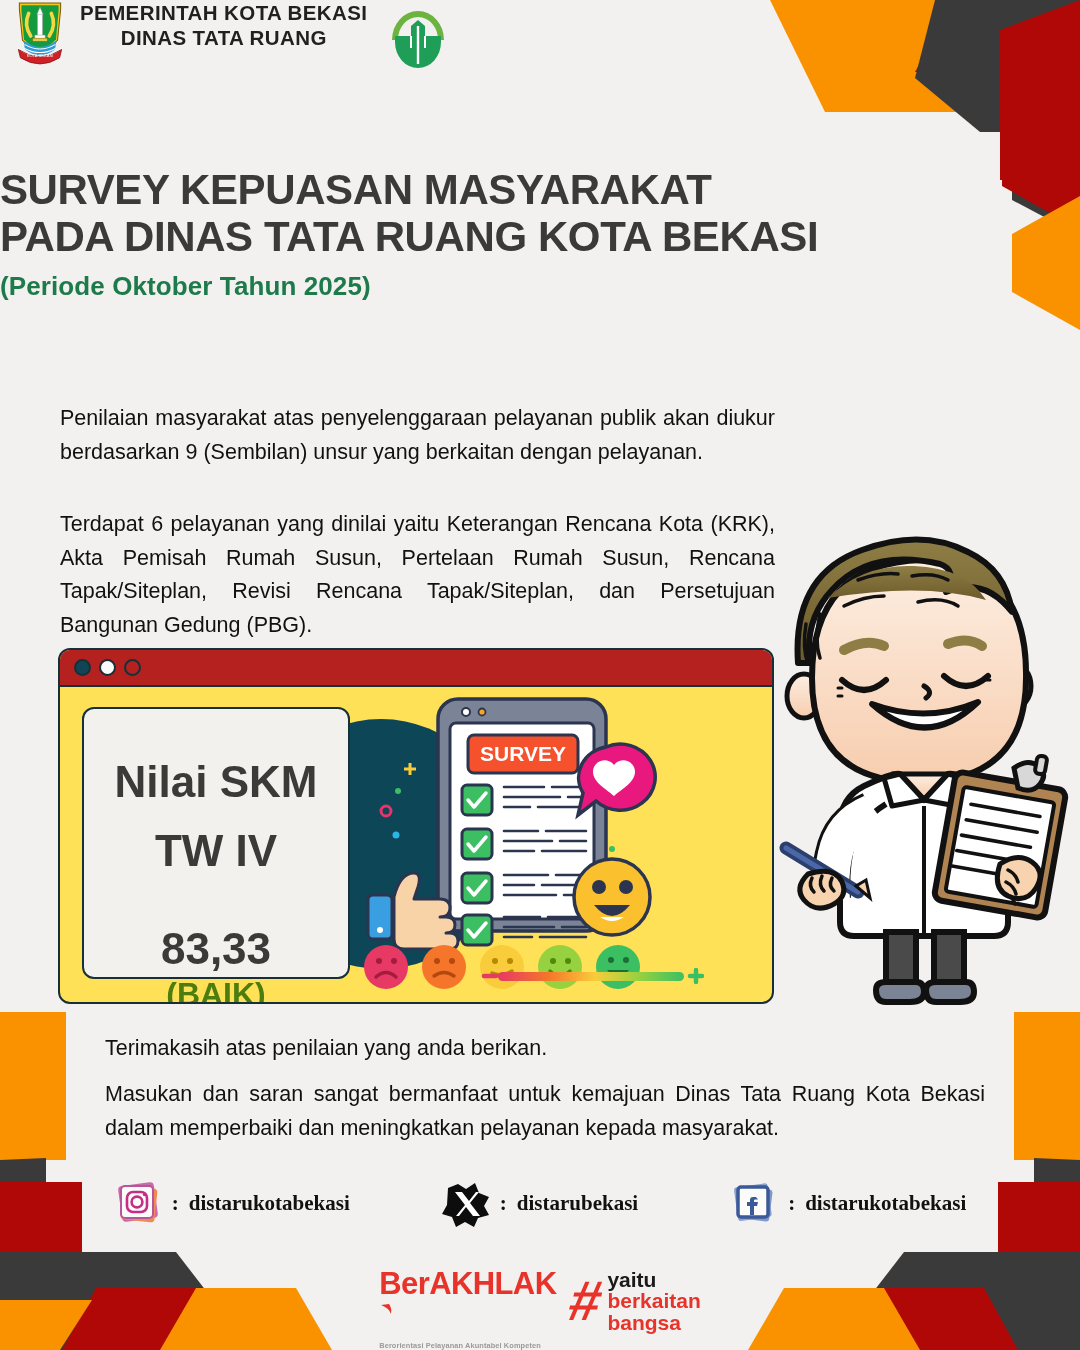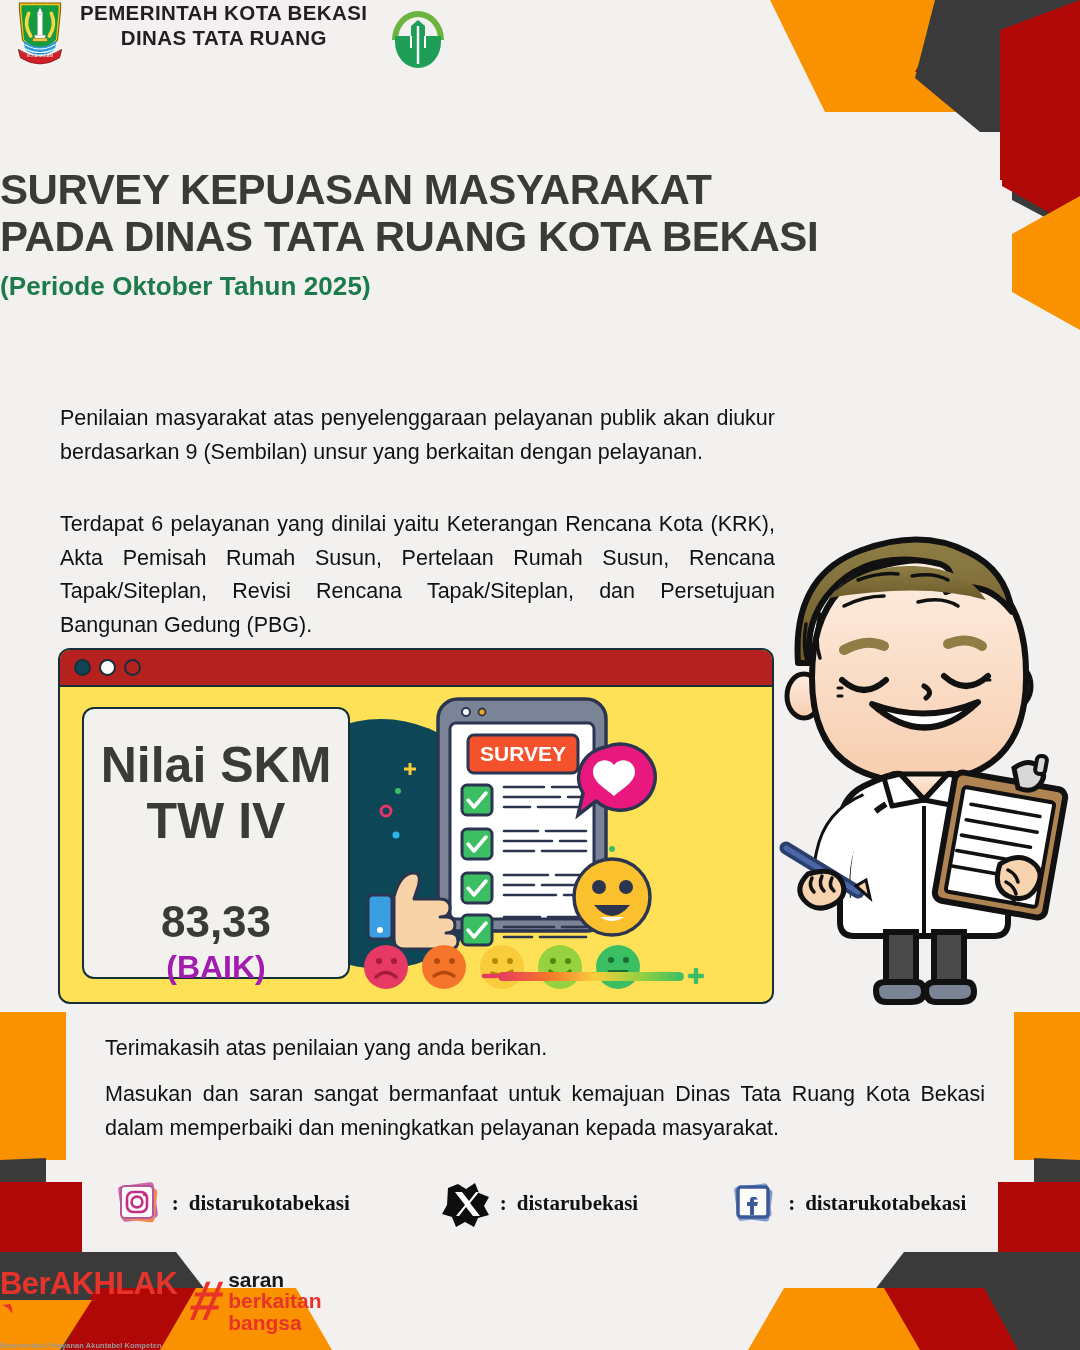--- a/index.html
+++ b/index.html
@@ -51,38 +51,38 @@
   .dot.d3 { background:transparent; }
   .browser-body { position:relative; height:317px; }
   .teal-circle { position:absolute; left:196px; top:32px; width:250px; height:250px; background:#0d4656; border-radius:50%; }
   .teal-bump { position:absolute; left:178px; top:122px; width:72px; height:72px; background:#0d4656; border-radius:50%; }
   .score-card {
     position:absolute; left:22px; top:20px; width:268px; height:272px;
     background:#f2f1ee; border:2px solid #16303a; border-radius:12px;
     display:flex; flex-direction:column; align-items:center; justify-content:flex-start;
     padding-top:28px;
   }
-  .score-card .lbl { font-weight:900; font-size:50px; color:#3a3a38; line-height:1.12; text-align:right; }
+  .score-card .lbl { font-weight:900; font-size:44px; color:#3a3a38; line-height:1.12; text-align:right;margin-top:20px; }
   .score-card .val { margin-top:48px; font-weight:900; font-size:44px; color:#3a3a38; }
-  .score-card .cat { margin-top:2px; font-weight:700; font-size:32px; color:#a21caf; }
+  .score-card .cat { margin-top:2px; font-weight:700; font-size:32px; color:#4d7c0f; }
 
   
   .survey-ill { position:absolute; left:300px; top:0; width:400px; height:305px; }
 
   
   .mascot { position:absolute; left:768px; top:528px; width:312px; height:486px; z-index:6; }
 
   
   .socials { position:absolute; left:0; top:1168px; width:1080px; height:70px; z-index:6; display:flex; justify-content:center; align-items:center; gap:92px;}
   .soc { display:flex; align-items:center; gap:10px; }
   .soc .handle { font-weight:800; font-size:21px; color:#111; font-family:"Liberation Serif", serif; }
   .soc-icon { width:48px; height:48px; position:relative; flex:0 0 auto; }
 
   
-  .footer-logos { position:absolute; left:0; top:1258px; width:1080px; height:86px; z-index:6; display:flex; align-items:center; gap:16px;}
+  .footer-logos { position:absolute; left:0; top:1258px; width:1080px; height:86px; z-index:6; display:flex; justify-content:center; align-items:center; gap:16px;}
   .berakhlak { position:relative; width:175px; height:70px; }
   .berakhlak .bk-main { font-weight:900; font-size:31px; color:#e8332a; letter-spacing:-.6px; font-family:"Liberation Sans", sans-serif;}
   .berakhlak .bk-main .ber { color:#e8332a; }
   .berakhlak .bk-sub { margin-top:3px; font-size:7.4px; line-height:1.42; color:#9a9a9a; font-weight:600; letter-spacing:.1px;}
   .bangga { display:flex; align-items:center; gap:6px; }
   .bangga .hash { font-size:56px; font-weight:900; color:#e8332a; line-height:.8; transform:skewX(-12deg); }
   .bangga .words { line-height:1.03; }
   .bangga .w1 { font-size:21px; font-weight:800; color:#1a1a1a; }
   .bangga .w2 { font-size:21px; font-weight:800; color:#e8332a; }
   .bangga .w3 { font-size:21px; font-weight:800; color:#e8332a; }
@@ -451,20 +451,20 @@
       </div>
       <div class="bk-sub">
         <div>Berorientasi Pelayanan Akuntabel Kompeten</div>
 
       </div>
     </div>
 
     <div class="bangga">
       <span class="hash">#</span>
       <span class="words">
-        <span class="w1">saran</span><br>
+        <span class="w1">yaitu</span><br>
         <span class="w2">berkaitan</span><br>
         <span class="w3">bangsa</span>
       </span>
     </div>
   </div>
 
 </div>
 
 </body></html>

